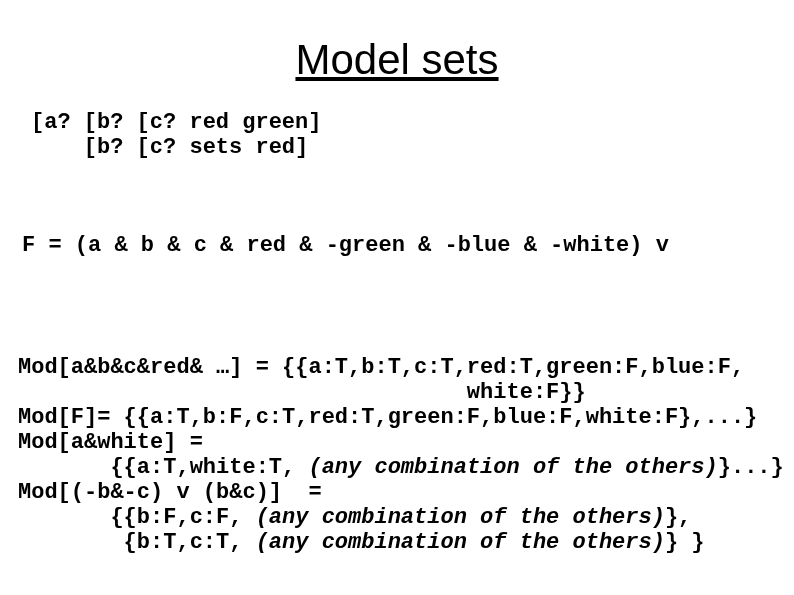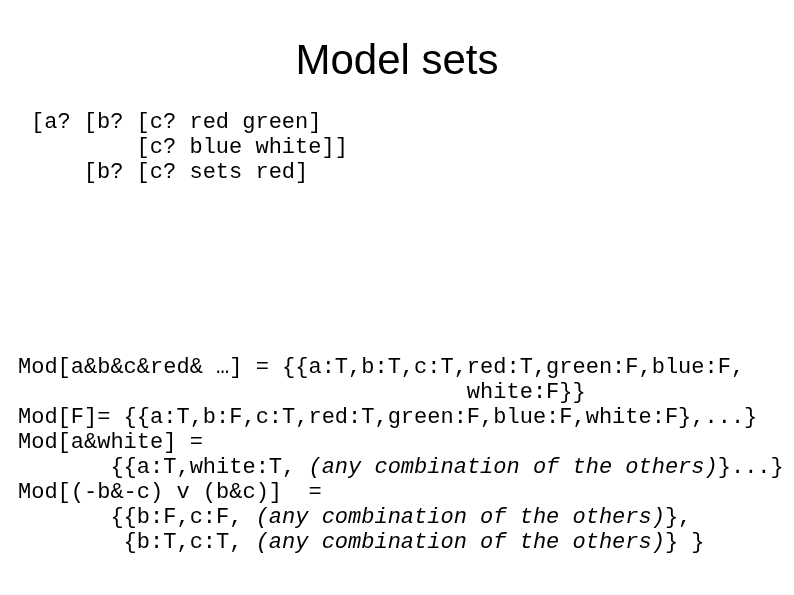--- a/index.html
+++ b/index.html
@@ -20,41 +20,42 @@
     top: 36px;
     left: 0;
     width: 100%;
     margin: 0;
     text-align: center;
     font-family: "Liberation Sans", sans-serif;
     font-weight: 400;
     font-size: 42px;
     line-height: 1.15;
     color: #000000;
+    text-decoration: underline;
   }
   .code {
     position: absolute;
     margin: 0;
     font-family: "Liberation Mono", "DejaVu Sans Mono", monospace;
     font-size: 22px;
     line-height: 25px;
-    font-weight: 400;
+    font-weight: 700;
     white-space: pre;
     color: #000000;
   }
   .code div { height: 25px; }
   .block-tree    { top: 110px; left: 31px; }
   .block-formula { top: 233px; left: 22px; }
   .block-models  { top: 355px; left: 18px; }
   .italic { font-style: italic; }
 </style>
 </head>
 <body>
 
 <div class="slide">
   <h1 class="title">Model sets</h1>
 
-  <pre class="code block-tree"><div><span>[a? [b? [c? red green]</span></div><div><span>        [c? blue white]]</span></div><div><span>    [b? [c? sets red]</span></div></pre>
+  <pre class="code block-tree"><div><span>[a? [b? [c? red green]</span></div><div><span>    [b? [c? sets red]</span></div></pre>
 
-  <pre class="code block-formula"></pre>
+  <pre class="code block-formula"><div><span>F = (a &amp; b &amp; c &amp; red &amp; -green &amp; -blue &amp; -white) v</span></div></pre>
 
   <pre class="code block-models"><div><span>Mod[a&amp;b&amp;c&amp;red&amp; …] = {{a:T,b:T,c:T,red:T,green:F,blue:F,</span></div><div><span>                                  white:F}}</span></div><div><span>Mod[F]= {{a:T,b:F,c:T,red:T,green:F,blue:F,white:F},...}</span></div><div><span>Mod[a&amp;white] =</span></div><div><span>       {{a:T,white:T, </span><span class="italic">(any combination of the others)</span><span>}...}</span></div><div><span>Mod[(-b&amp;-c) v (b&amp;c)]  =</span></div><div><span>       {{b:F,c:F, </span><span class="italic">(any combination of the others)</span><span>},</span></div><div><span>        {b:T,c:T, </span><span class="italic">(any combination of the others)</span><span>} }</span></div></pre>
 </div>
 
 </body></html>

